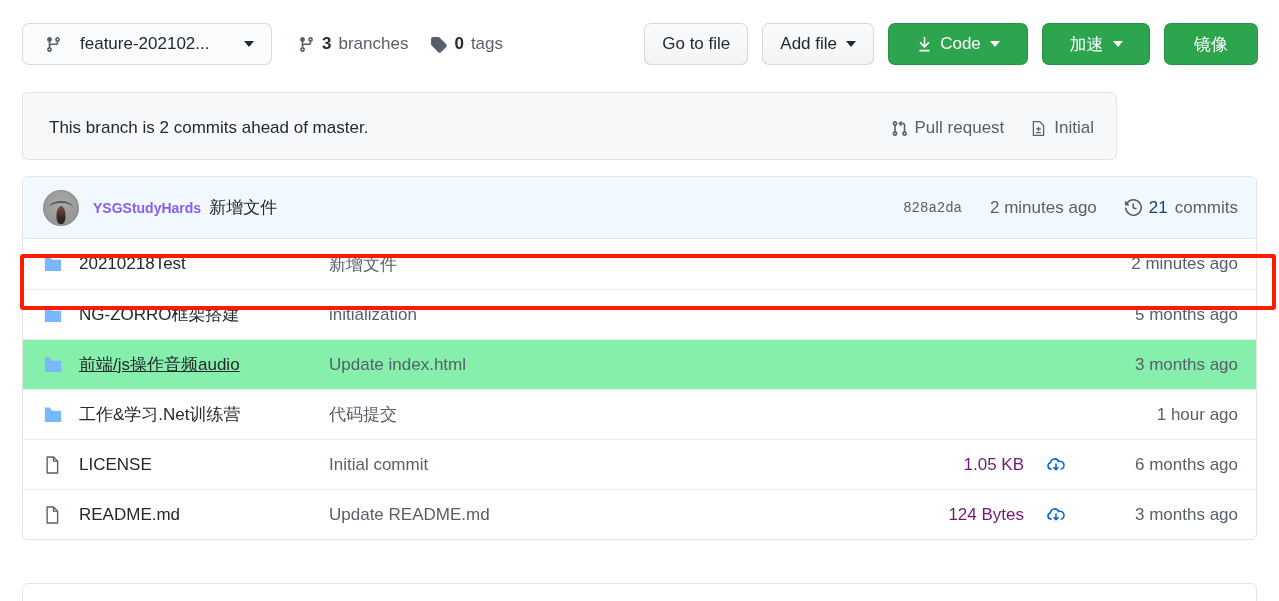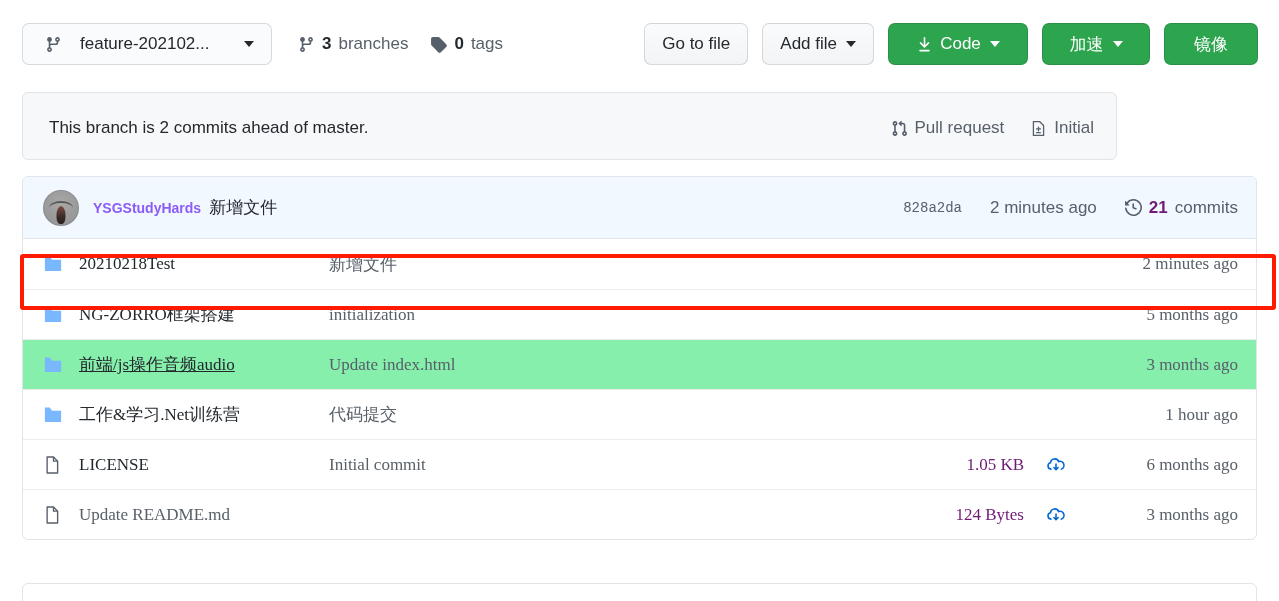--- a/index.html
+++ b/index.html
@@ -119,29 +119,28 @@
   }
   .commithead .who { margin-left: 14px; font-size: 14px; font-weight: bold; color: #8b5cf6; cursor:pointer; }
   .commithead .msg { margin-left: 8px; font-size: 17px; color: #24292e; cursor:pointer; }
   .commithead .right { margin-left: auto; display: flex; align-items: center; gap: 28px; }
   .sha {
     font-family: "Liberation Mono", "DejaVu Sans Mono", monospace;
     font-size: 14px; color: #586069; cursor:pointer;
   }
   .ctime { font-size: 17px; color: #586069; }
   .commits { display:flex; align-items:center; gap:7px; font-size: 17px; color:#586069; cursor:pointer; }
-  .commits b { color: #701a75; font-weight: bold; }
+  .commits b { color: #0c4a6e; font-weight: normal; }
 
   .row {
     display: flex; align-items: center;
     height: 50px;
     border-top: 1px solid #eaecef;
     padding: 0 18px 0 20px;
     font-size: 17px;
-    font-family: Liberation Serif, serif;
   }
   .row:first-of-type { border-top: none; }
   .row.hover { background: #86efac; }
   .row .icn { width: 36px; flex: none; display:flex; align-items:center; }
   .row .name { width: 250px; flex: none; color: #24292e; cursor: pointer; overflow:hidden; white-space:nowrap; }
   .row.hover .name { text-decoration: underline; }
   .row .desc { flex: 1; color: #586069; cursor: pointer; overflow:hidden; white-space:nowrap; }
   .row .size { width: 120px; flex:none; text-align: right; color: #701a75; }
   .row .dl { width: 64px; flex:none; display:flex; justify-content:center; align-items:center; }
   .row .age { width: 150px; flex:none; text-align: right; color: #586069; white-space:nowrap; }
@@ -357,20 +356,21 @@
           </span>
           <span class="age">6 months ago</span>
         </div>
         <div class="row">
           <span class="icn">
             <svg width="20" height="20" viewBox="0 0 16 16" fill="none" stroke="#57606a" stroke-width="1.1">
               <path d="M3.3 1.6h5.1l3.3 3.3v9.5H3.3z" stroke-linejoin="round"></path>
               <path d="M8.4 1.6v3.3h3.3" stroke-linejoin="round"></path>
             </svg>
           </span>
+          <span class="name">README.md</span>
           <span class="desc">Update README.md</span>
           <span class="size">124 Bytes</span>
           <span class="dl">
             <svg width="22" height="22" viewBox="0 0 24 24" fill="none" stroke="#0366d6" stroke-width="1.7" stroke-linecap="round" stroke-linejoin="round">
               <path d="M6.5 16.5A3.5 3.5 0 016 9.6a4.6 4.6 0 018.9-1.3A3.6 3.6 0 0117.8 16.5"></path>
               <path d="M12 11v6M9.7 14.8L12 17.2l2.3-2.4"></path>
             </svg>
           </span>
           <span class="age">3 months ago</span>
         </div>

